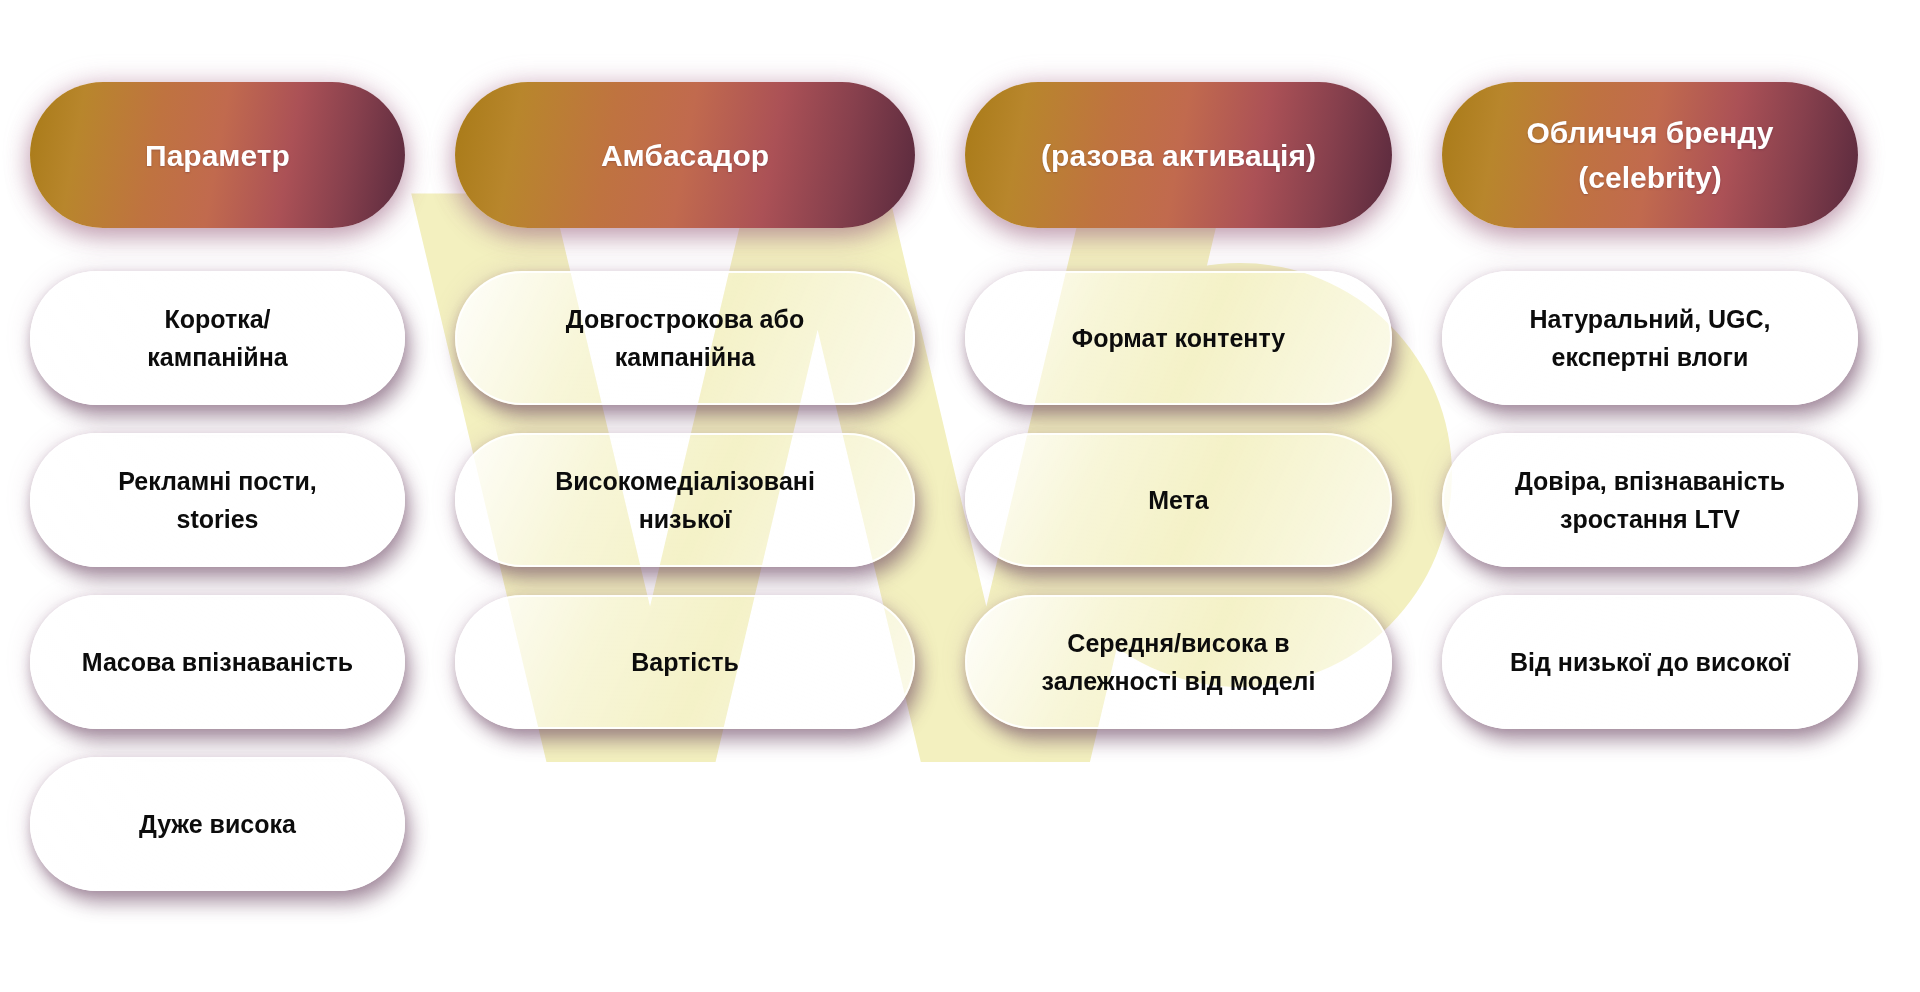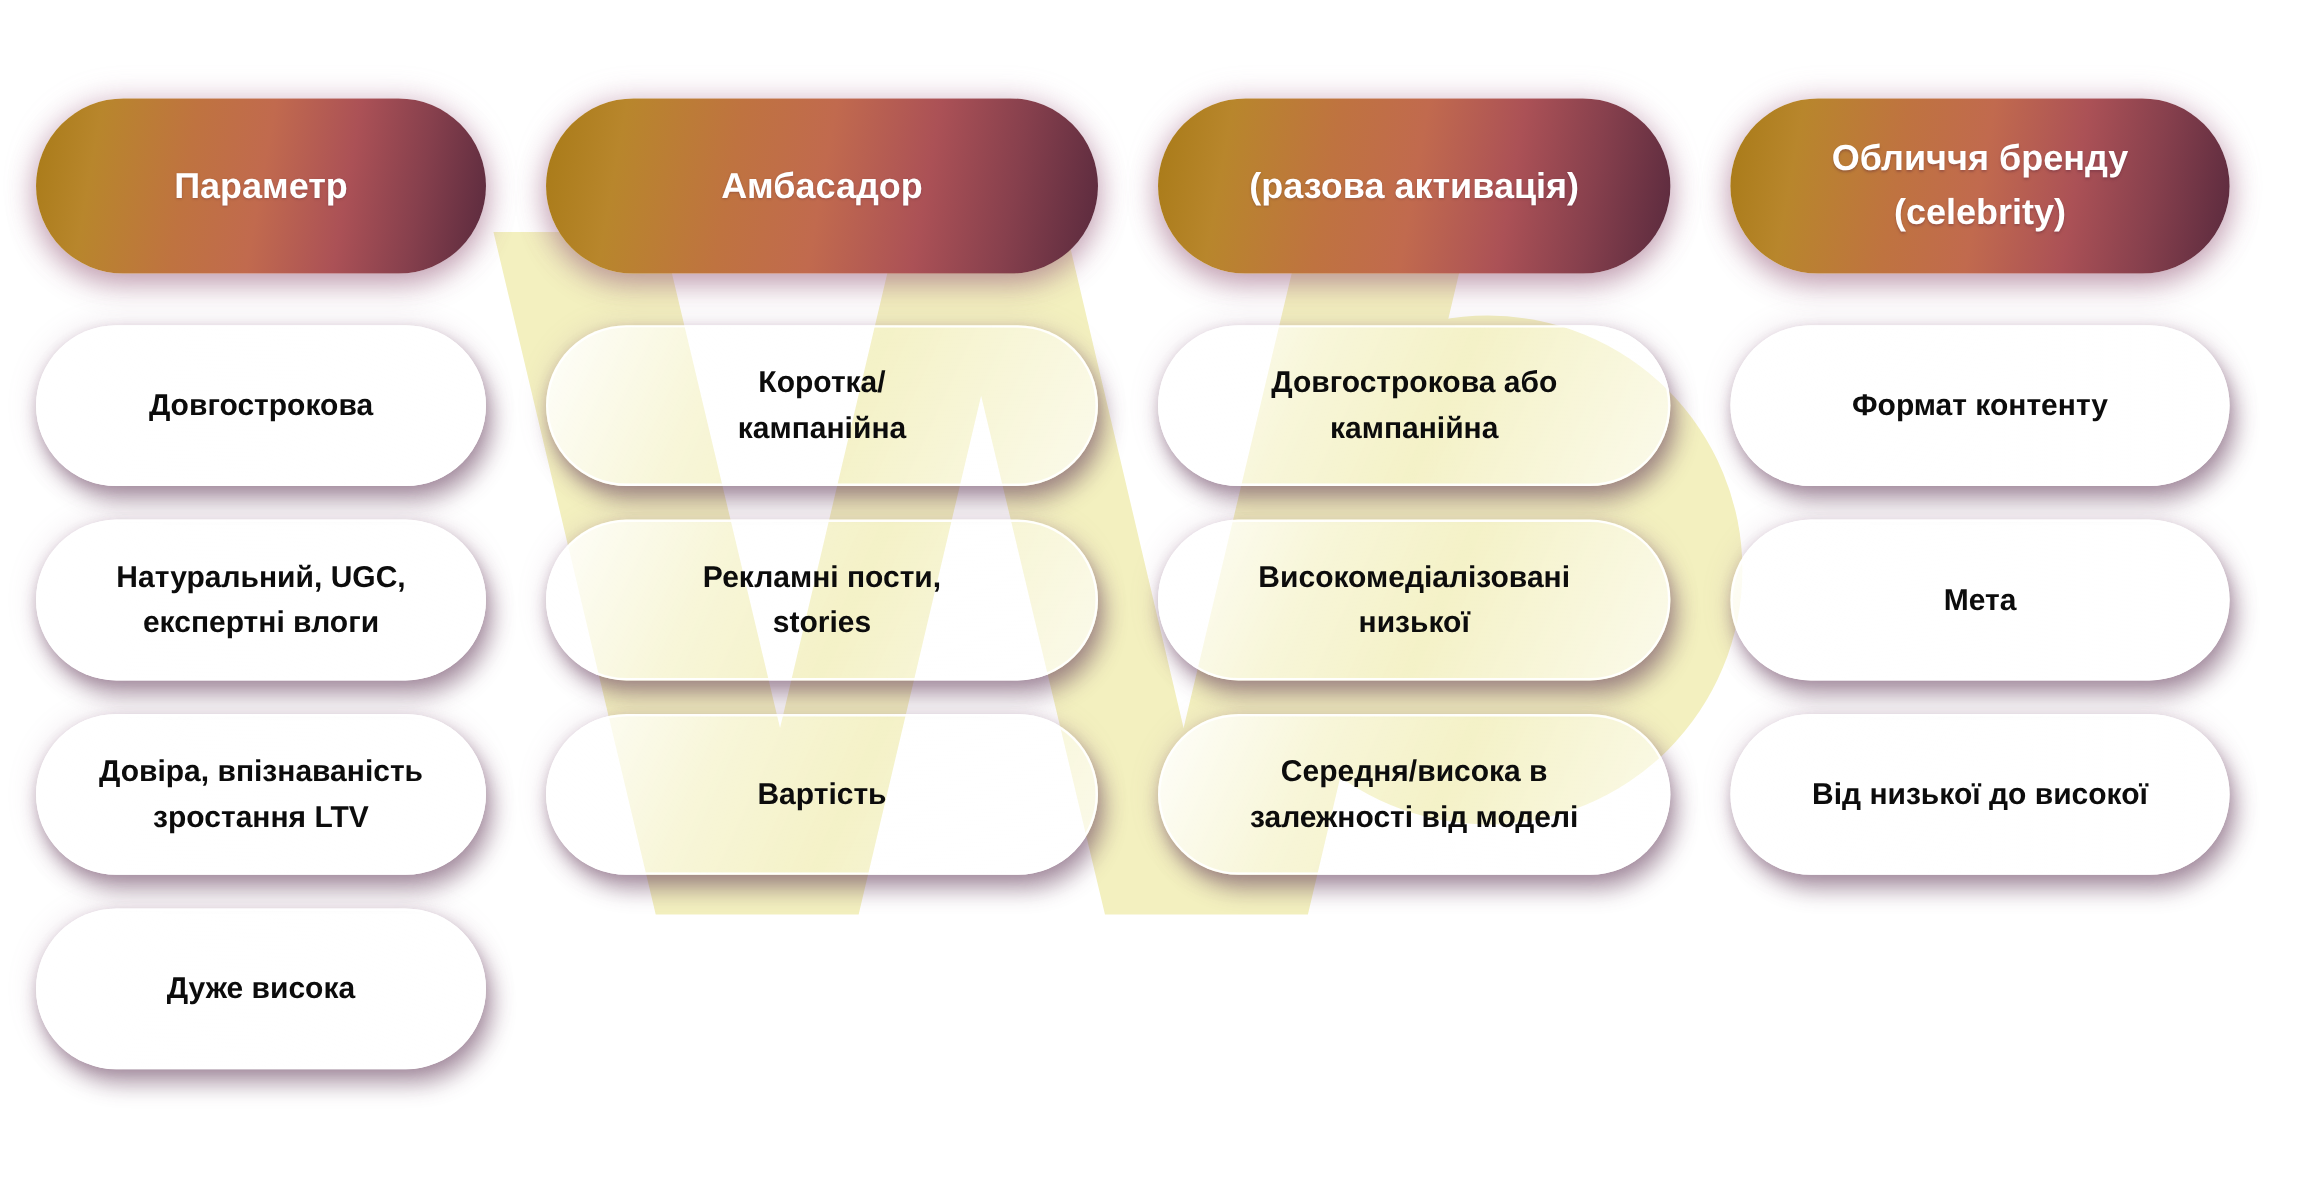--- a/index.html
+++ b/index.html
@@ -96,23 +96,20 @@
     </div>
     <div class="pill pill-header">
       <span class="line">(разова активація)</span>
     </div>
     <div class="pill pill-header">
       <span class="line">Обличчя бренду</span>
       <span class="line">(celebrity)</span>
     </div>
 
     <div class="pill pill-cell">
-      <span class="line">Довгострокова</span>
-    </div>
-    <div class="pill pill-cell">
       <span class="line">Коротка/</span>
       <span class="line">кампанійна</span>
     </div>
     <div class="pill pill-cell">
       <span class="line">Довгострокова або</span>
       <span class="line">кампанійна</span>
     </div>
 
     <div class="pill pill-cell">
       <span class="line">Формат контенту</span>
@@ -130,20 +127,23 @@
       <span class="line">низької</span>
     </div>
 
     <div class="pill pill-cell">
       <span class="line">Мета</span>
     </div>
     <div class="pill pill-cell">
       <span class="line">Довіра, впізнаваність</span>
       <span class="line">зростання LTV</span>
     </div>
+    <div class="pill pill-cell">
+      <span class="line">Масова впізнаваність</span>
+    </div>
 
     <div class="pill pill-cell">
       <span class="line">Вартість</span>
     </div>
     <div class="pill pill-cell">
       <span class="line">Середня/висока в</span>
       <span class="line">залежності від моделі</span>
     </div>
     <div class="pill pill-cell">
       <span class="line">Від низької до високої</span>

